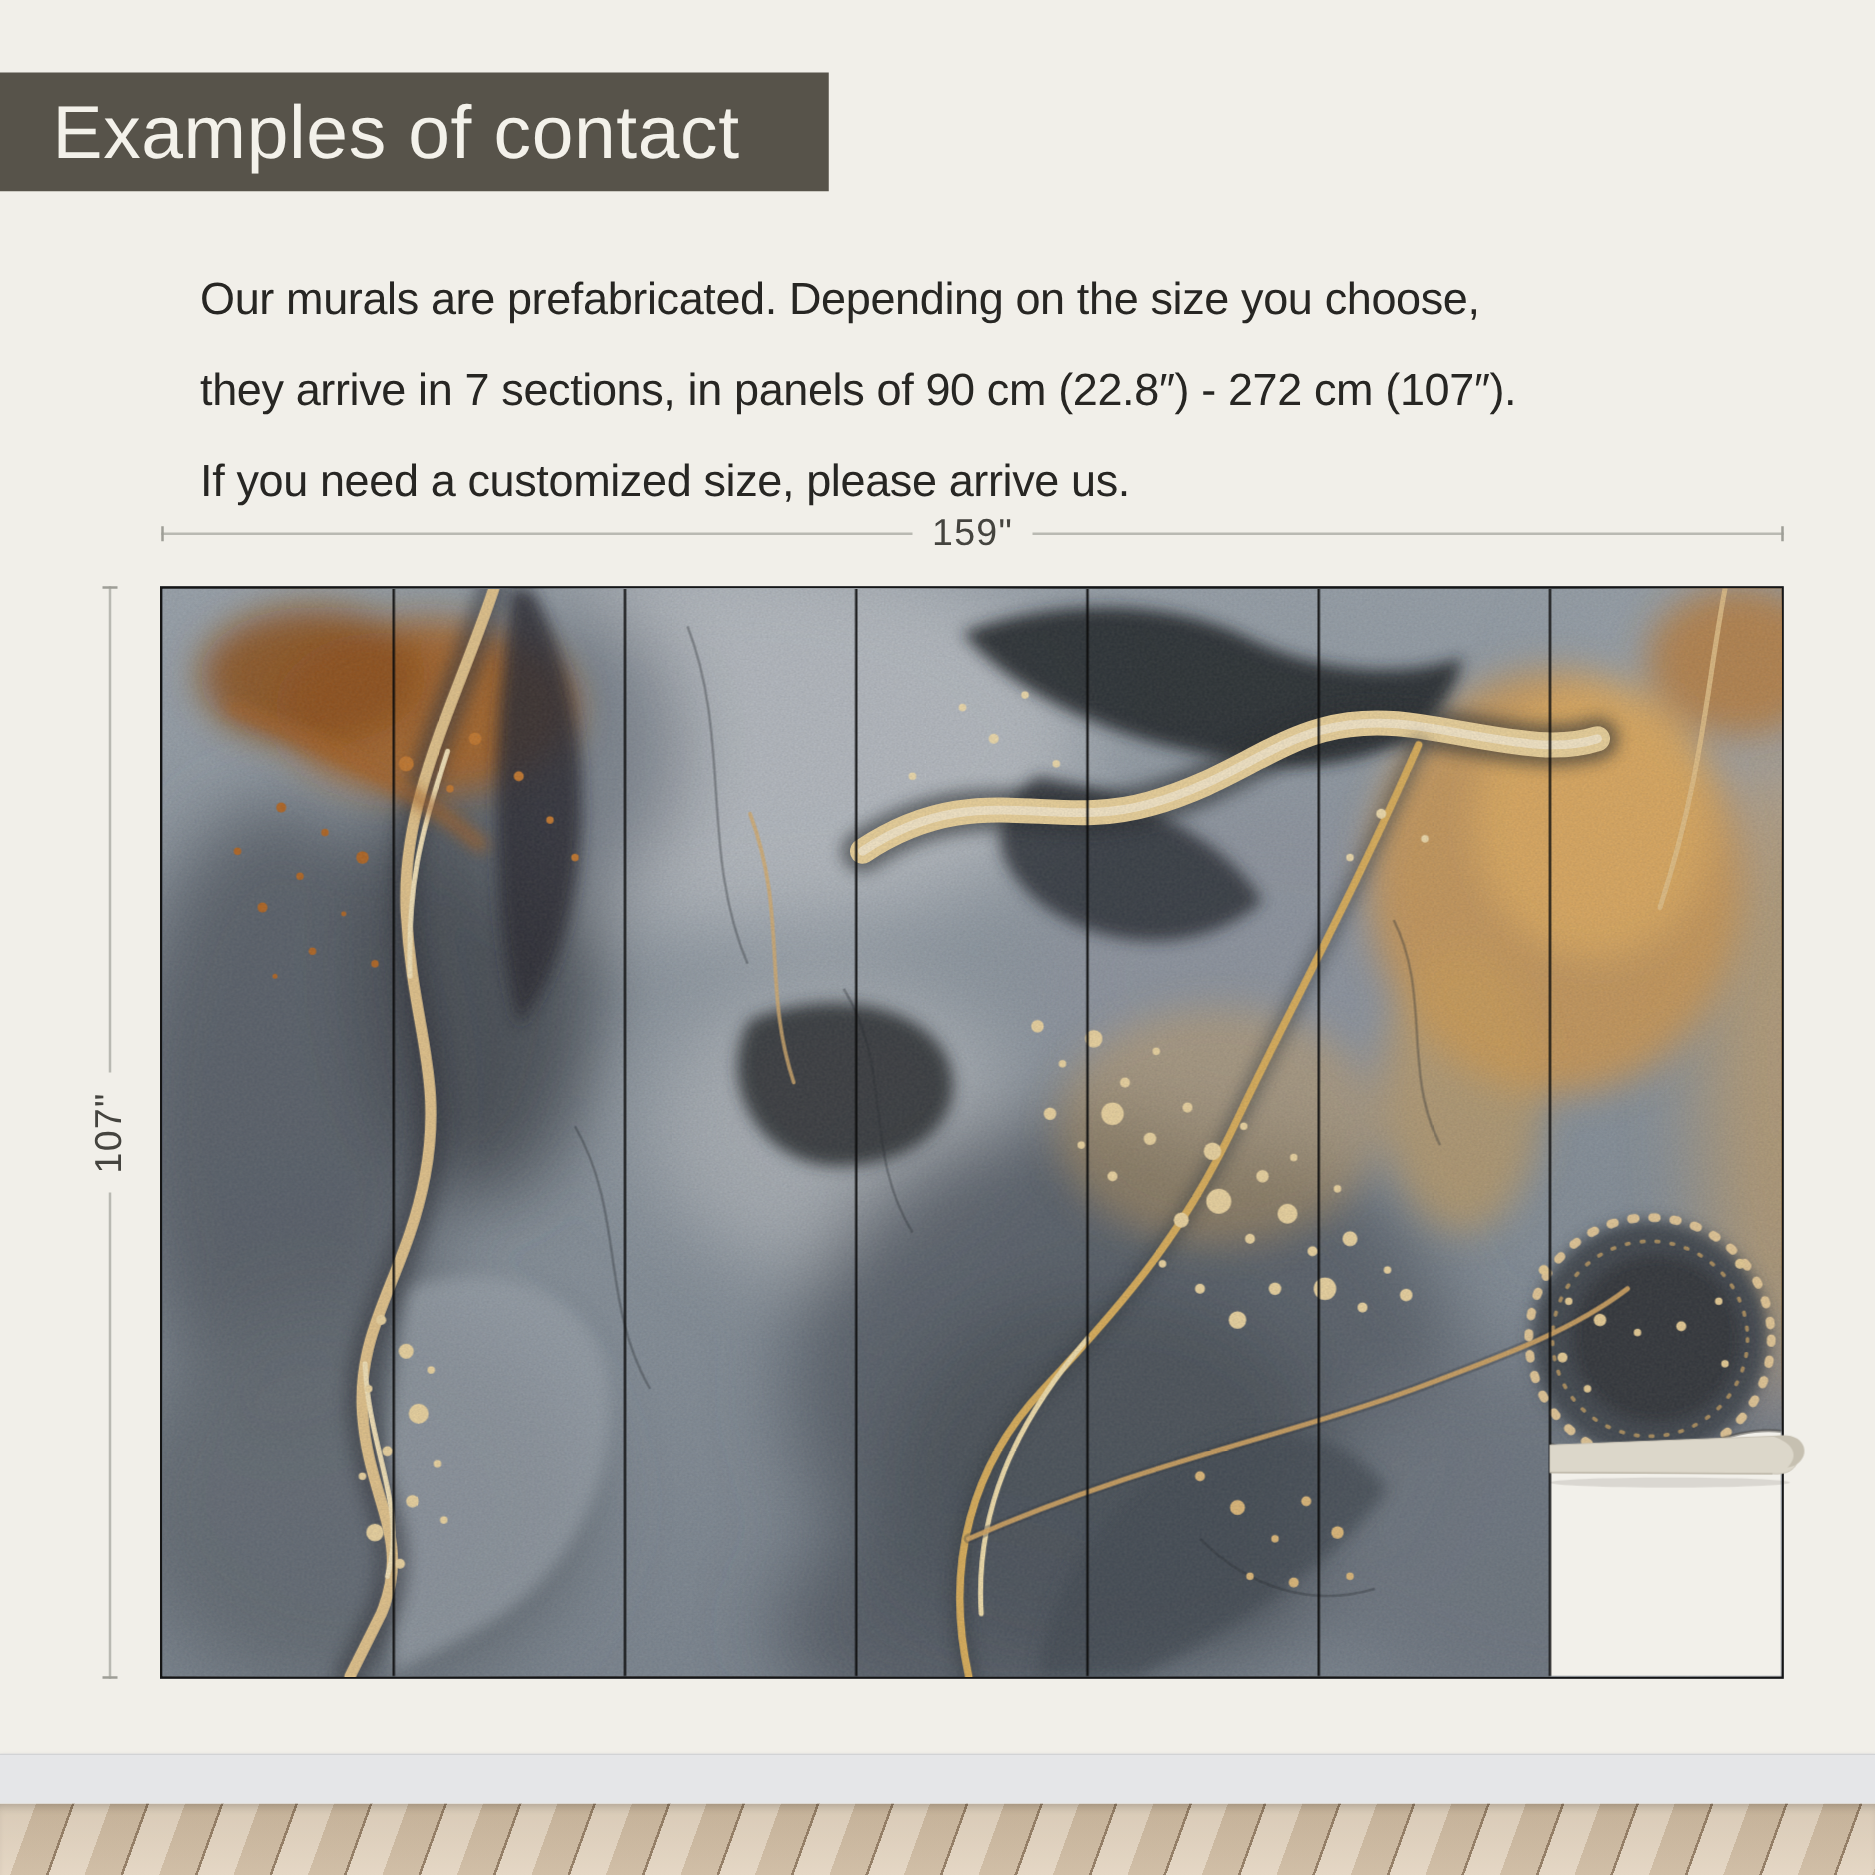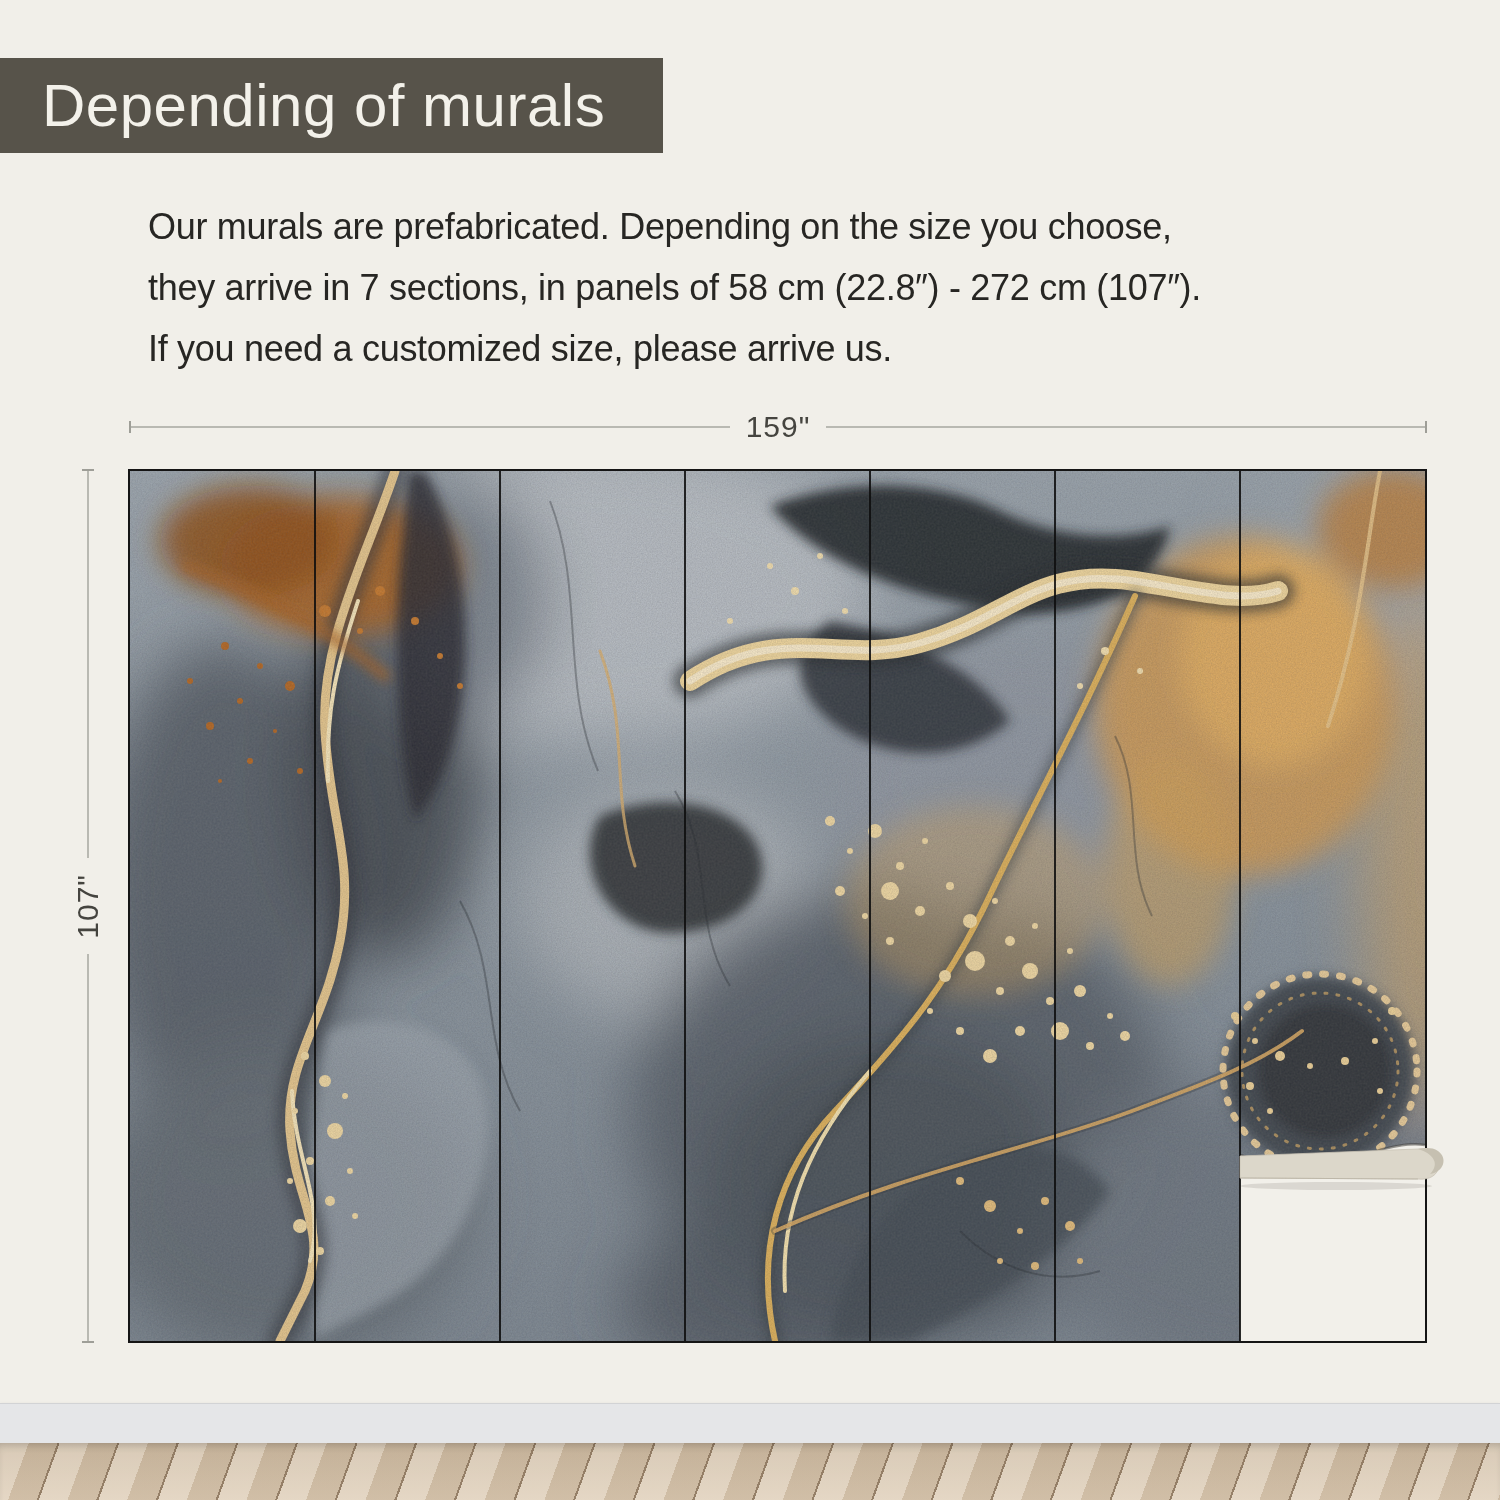--- a/index.html
+++ b/index.html
@@ -6,21 +6,21 @@
   body{font-family:"Liberation Sans","DejaVu Sans",sans-serif;}
   .canvas{position:relative;width:1500px;height:1500px;background:#f1efe9;overflow:hidden;}
 
   
   .banner{position:absolute;left:0;top:58px;width:663px;height:95px;background:#57534a;
           display:flex;align-items:center;padding-left:42px;box-sizing:border-box;}
   .banner span{font-size:60px;font-weight:400;letter-spacing:.5px;color:#f3f1ea;white-space:nowrap;}
 
   
   .desc{position:absolute;left:148px;top:196px;width:1270px;}
-  .desc p{margin:0;font-size:36px;line-height:61px;letter-spacing:-.3px;color:#272623;white-space:nowrap;}
+  .desc p{margin:12px;font-size:36px;line-height:61px;letter-spacing:-.3px;color:#272623;white-space:nowrap;}
 
   
   .dim-top{position:absolute;left:129px;top:419px;width:1298px;height:16px;
            display:flex;align-items:center;}
   .dim-top .seg{flex:1;height:2px;background:#b9b9b2;}
   .dim-top .tick{position:absolute;top:2px;width:2px;height:12px;background:#9e9e97;}
   .dim-top .tick.l{left:0;} .dim-top .tick.r{right:0;}
   .dim-label{font-size:30px;color:#45443f;letter-spacing:1px;padding:0 16px;white-space:nowrap;}
 
   .dim-left{position:absolute;left:80px;top:469px;width:16px;height:874px;
@@ -46,26 +46,26 @@
            repeating-linear-gradient(110deg, rgba(255,255,255,.20) 0px, rgba(255,255,255,.20) 27px, rgba(139,115,88,.16) 27px, rgba(139,115,88,.16) 56px),
            linear-gradient(#cfbda5,#decdb6);
          box-shadow:inset 0 6px 8px -4px rgba(0,0,0,.20);}
 </style>
 </head>
 <body>
 
 <div class="canvas">
 
   <div class="banner">
-    <span>Depending of murals</span>
+    <span>Examples of contact</span>
   </div>
 
   <div class="desc">
     <p>Our murals are prefabricated. Depending on the size you choose,</p>
-    <p>they arrive in 7 sections, in panels of 58 cm (22.8″) - 272 cm (107″).</p>
+    <p>they arrive in 7 sections, in panels of 90 cm (22.8″) - 272 cm (107″).</p>
     <p>If you need a customized size, please arrive us.</p>
   </div>
 
   <div class="dim-top">
     <span class="tick l"></span>
     <span class="seg"></span>
     <span class="dim-label">159"</span>
     <span class="seg"></span>
     <span class="tick r"></span>
   </div>

